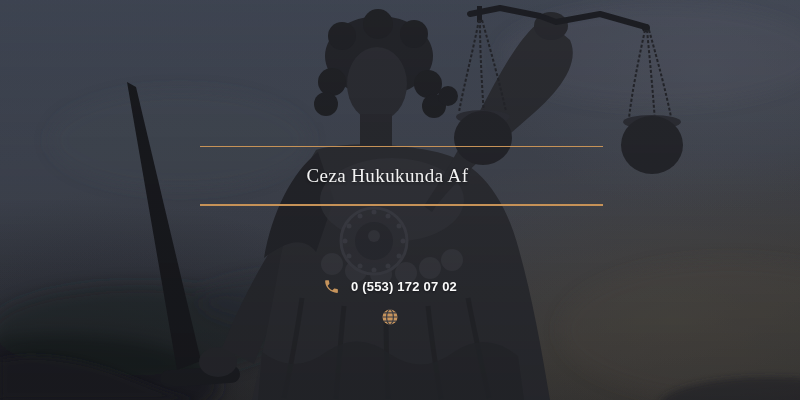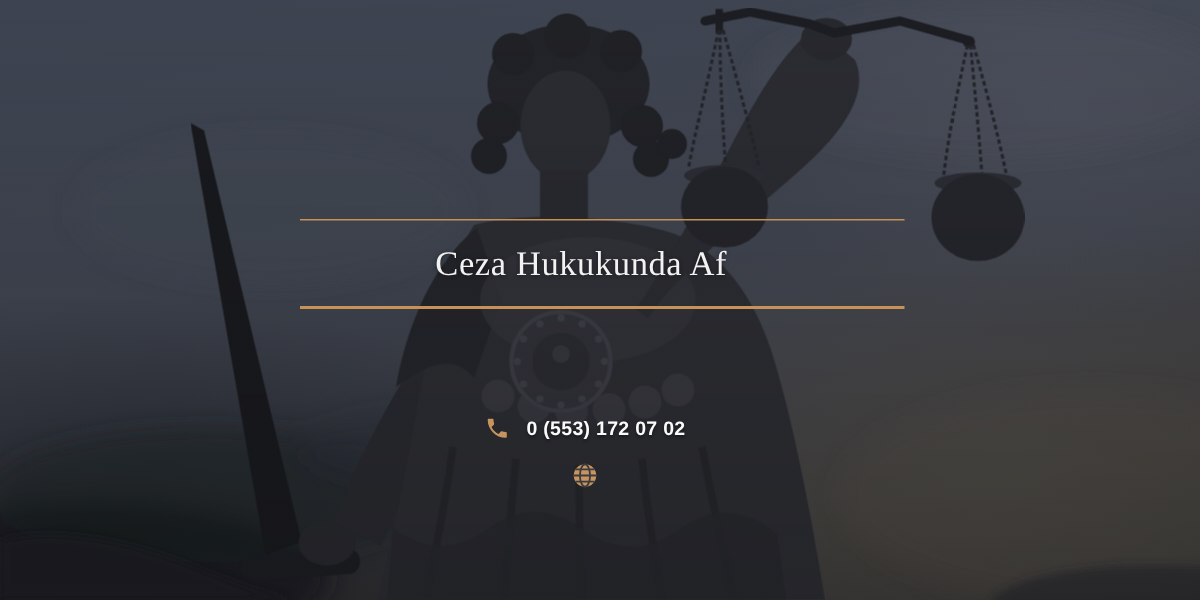--- a/index.html
+++ b/index.html
@@ -17,30 +17,30 @@
   .overlay{
     position:absolute;inset:0;pointer-events:none;
     background:linear-gradient(180deg, rgba(18,20,26,0.10) 0%, rgba(14,15,19,0.30) 100%);
   }
   .content{position:absolute;inset:0;}
   .title-block{position:absolute;left:200px;top:146px;width:403px;}
   .divider{height:1.3px;background:var(--divider,#c69257);}
   .page-title{
     margin:0;height:57px;line-height:57px;text-align:center;
     transform:translateX(-14px);
-    font-family:"Liberation Serif",serif;font-weight:400;font-size:23px;
+    font-family:"Liberation Serif",serif;font-weight:400;font-size:19px;
     letter-spacing:0.4px;color:var(--title-text,#f2f2f2);
     text-shadow:0 1px 3px rgba(0,0,0,0.45);
   }
   .contact{
     position:absolute;top:277px;left:0;right:0;
     display:flex;flex-direction:column;align-items:center;gap:13px;
     transform:translateX(-10px);
   }
-  .contact-row{display:flex;align-items:center;gap:38px;height:18px;flex-direction:column;}
+  .contact-row{display:flex;align-items:center;gap:38px;height:18px;}
   .contact-item{
     display:flex;align-items:center;gap:11px;
     color:var(--contact-text,#fafafa);font-size:13px;font-weight:700;
     letter-spacing:0.2px;text-shadow:0 1px 2px rgba(0,0,0,0.4);
   }
   .icon{color:var(--accent,#c6945c);display:block;flex:0 0 auto;}
 </style>
 </head>
 <body>
 

